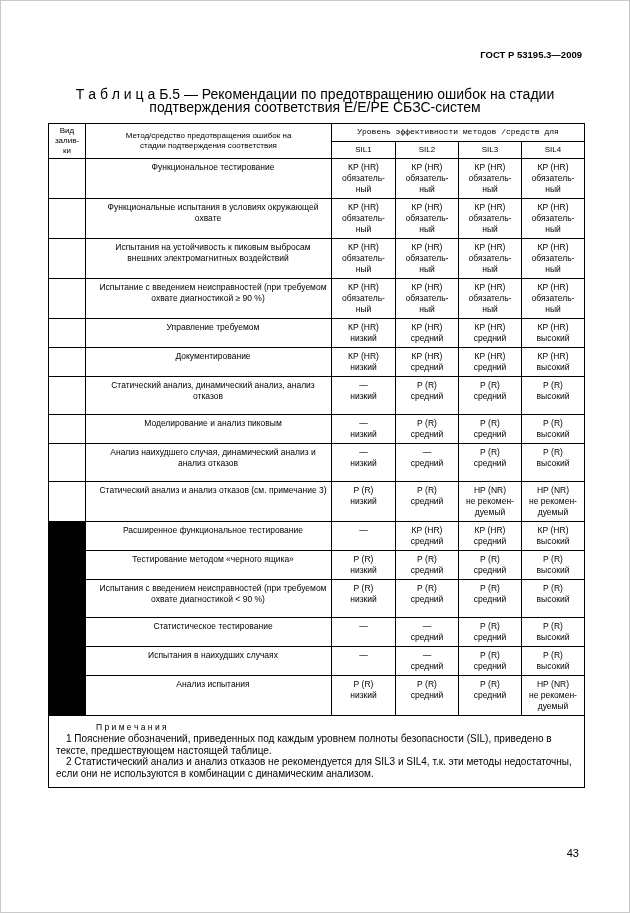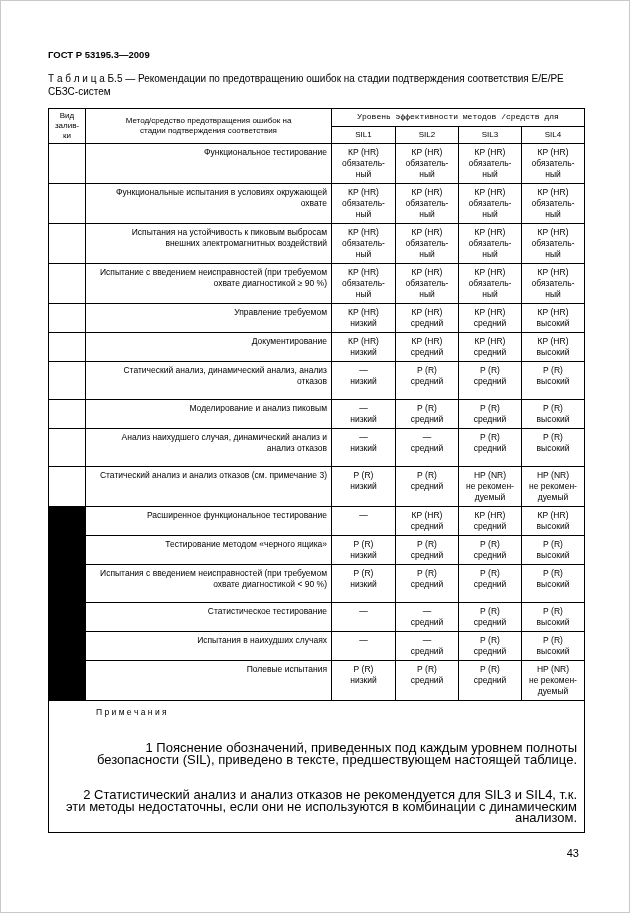--- a/index.html
+++ b/index.html
@@ -8,29 +8,30 @@
   .page {
     position:relative;
     width:630px; height:913px;
     margin:0 auto;
     background:#ffffff;
     border:1px solid #c9c9c9;
     padding:48px 47px 0 47px;
     overflow:hidden;
   }
   .doc-number {
-    text-align:left;
+    text-align:right;
     font-weight:bold;
     font-size:9.5px;
-    margin-bottom:13px;
+    margin-bottom:28px;
   }
   .caption {
-    font-size:10px;
+    font-size:14px;
     line-height:12.5px;
     margin-bottom:10px;
+    text-align:center;
   }
   table.b5 {
     width:536px;
     border-collapse:collapse;
     table-layout:fixed;
   }
   table.b5 th, table.b5 td {
     border:1px solid #000;
   }
   th {
@@ -43,44 +44,43 @@
   }
   .pre { white-space:pre-line; }
   .th-group { padding:3px 2px;font-family:Liberation Mono, monospace; }
   .th-sil { padding:3px 1px;text-align:center; }
   td {
     font-size:8.5px;
     line-height:11px;
     vertical-align:top;
   }
   .method-cell {
-    text-align:right;
+    text-align:center;
     padding:3px 4px 12px 3px;
     text-indent:10px;
   }
   .sil-cell {
     text-align:center;
     padding:3px 1px;
     white-space:pre-line;
   }
   .fill-cell.black { background:#000; }
   .fill-cell.white { background:#fff; }
   .notes-cell { padding:5px 7px 8px 7px; vertical-align:top; }
   .notes-title {
     font-size:8.5px;
     line-height:12px;
     padding-left:7px;
     margin-left:33px;
   }
   .note {
-    font-size:13px;
+    font-size:10px;
     line-height:11.5px;
     text-indent:10px;
-    text-align:right;
-    margin-top:24px;
+    text-align:left;
   }
   .page-number {
     position:absolute;
     top:846px;
     right:50px;
     font-size:11px;
   }
 </style>
 </head>
 <body>
@@ -307,21 +307,21 @@
           <td class="sil-cell">—</td>
           <td class="sil-cell">—
 средний</td>
           <td class="sil-cell">Р (R)
 средний</td>
           <td class="sil-cell">Р (R)
 высокий</td>
         </tr>
         <tr>
           <td class="fill-cell black"></td>
-          <td class="method-cell">Полевые испытания</td>
+          <td class="method-cell">Анализ испытания</td>
           <td class="sil-cell">Р (R)
 низкий</td>
           <td class="sil-cell">Р (R)
 средний</td>
           <td class="sil-cell">Р (R)
 средний</td>
           <td class="sil-cell">НР (NR)
 не рекомен-
 дуемый</td>
         </tr>

